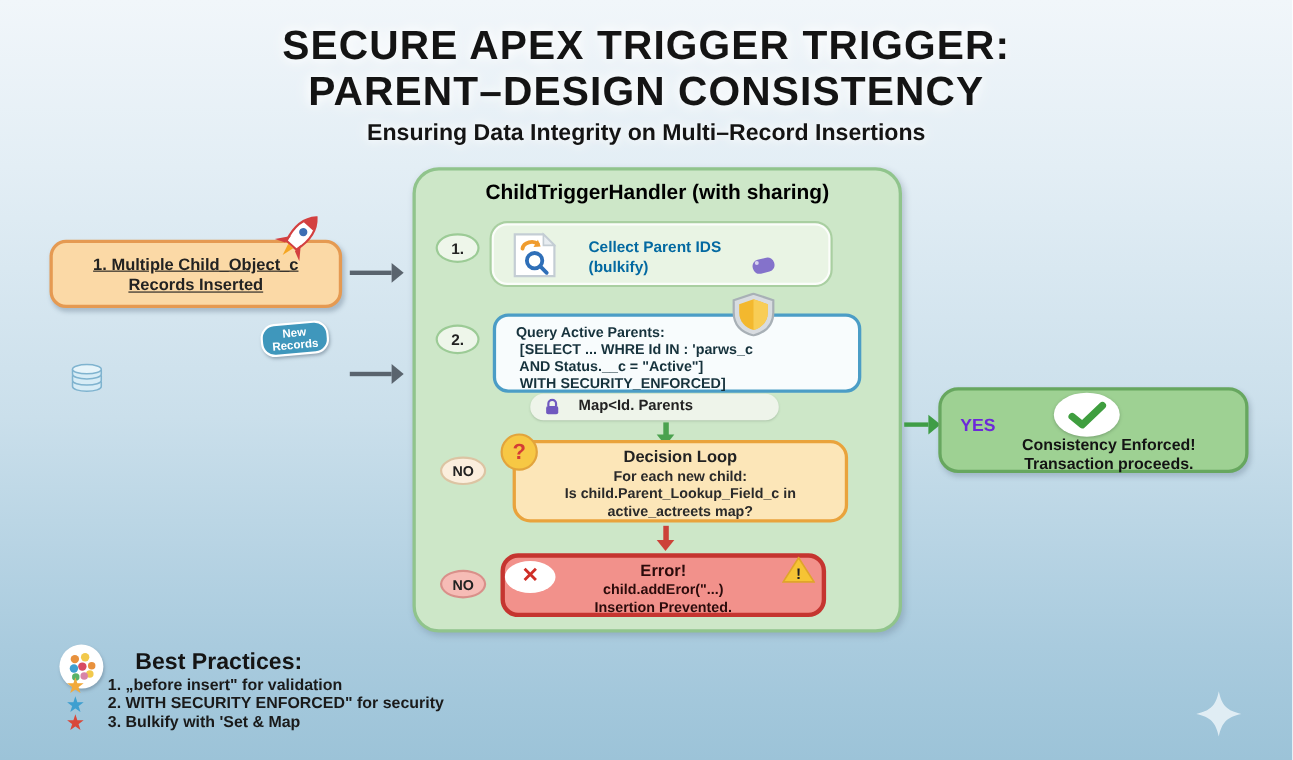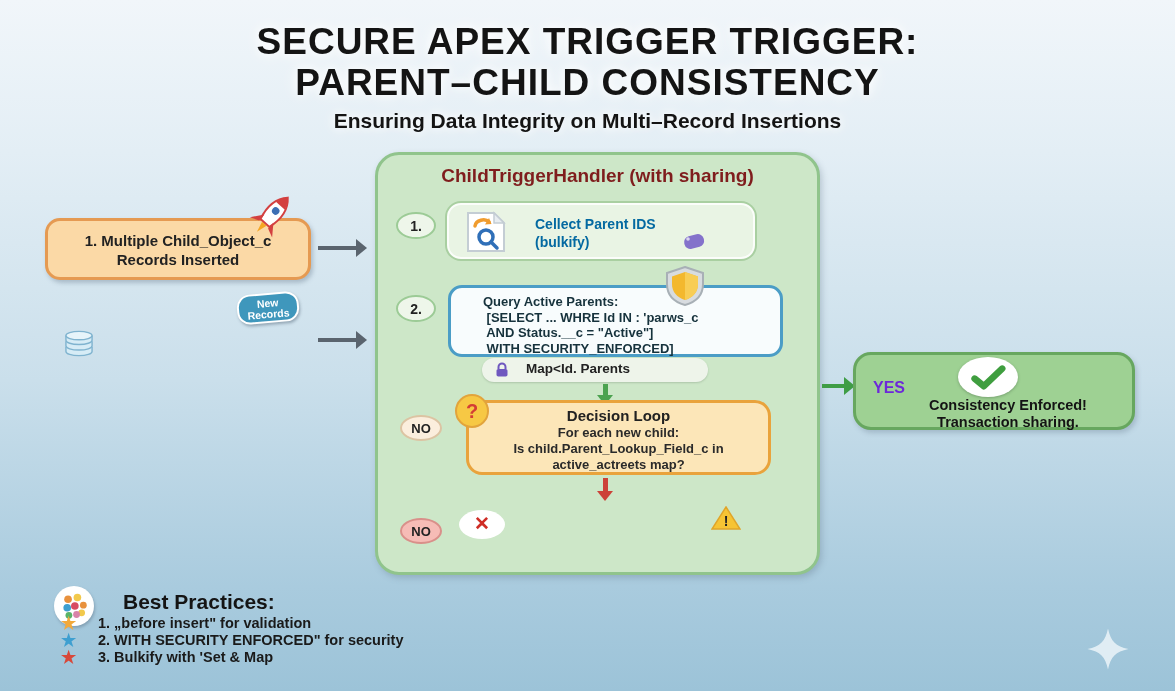--- a/index.html
+++ b/index.html
@@ -34,31 +34,31 @@
   .arr-r.green { background:#3f9d46; }
   .arr-r.green::after { border-left-color:#3f9d46; }
   .arr-d { position:absolute; width:5px; background:currentColor; }
   .arr-d::after { content:""; position:absolute; bottom:-9px; left:-6px; width:0; height:0;
                   border-top:10px solid currentColor; border-left:8px solid transparent;
                   border-right:8px solid transparent; }
 
   
   .handler { background:#cde7c8; border:3px solid #90c48c; border-radius:24px;
              box-shadow:2px 3px 6px rgba(90,110,130,.3); }
-  .handler-title { font-size:19px; color:#7f1d1d; text-align:center; }
+  .handler-title { font-size:19px; color:#000000; text-align:center; }
 
   .num-oval { background:#eef6ea; border:2px solid #9ccb96; border-radius:50%;
               text-align:center; font-size:14px; color:#222; }
 
   .step1-box { background:#e9f4e4; border:2px solid #fbfdfa; border-radius:14px;
                box-shadow:0 0 0 2px #a9cfa1; }
   .step1-text { font-size:14px; line-height:18px; color:#0369a1; }
 
   .query-box { background:#f8fcfd; border:3px solid #4b9dc6; border-radius:14px;
-               padding:6px 0 0 32px; }
+               padding:6px 0 0 18px; }
   .query-line { font-size:13px; line-height:15.5px; color:#16323c; white-space:pre; }
 
   .map-pill { background:#eef4ea; border-radius:12px; box-shadow:0 1px 2px rgba(80,100,80,.25); }
   .map-text { font-size:13.5px; color:#222; }
 
   .decision-box { background:#fce6b8; border:3px solid #e9a33c; border-radius:16px;
                   text-align:center; padding-top:4px;margin-left:14px; }
   .decision-title { font-size:15px; color:#222; line-height:18px; }
   .decision-line { font-size:13px; color:#2a2a2a; line-height:16px; }
   .q-circle { background:#f7c844; border:2px solid #e2a43c; border-radius:50%;
@@ -88,25 +88,25 @@
   .palette-circle { background:#ffffff; border-radius:50%; box-shadow:1px 2px 3px rgba(80,100,120,.4);
                     display:flex; align-items:center; justify-content:center; }
 </style>
 </head>
 <body>
 
 <div class="canvas">
 
   <div class="abs title-wrap">
     <div class="title-line">SECURE APEX TRIGGER TRIGGER:</div>
-    <div class="title-line">PARENT–CHILD CONSISTENCY</div>
+    <div class="title-line">PARENT–DESIGN CONSISTENCY</div>
     <div class="subtitle">Ensuring Data Integrity on Multi–Record Insertions</div>
   </div>
 
-  <div class="abs orange-box" style="left:45px;top:218px;width:266px;height:62px;padding-top:10px;">
+  <div class="abs orange-box" style="left:45px;top:218px;width:266px;height:62px;padding-top:10px;text-decoration:underline;">
     <div class="obx-text">1. Multiple Child_Object_c</div>
     <div class="obx-text">Records Inserted</div>
   </div>
   <div class="abs" style="left:240px;top:188px;width:66px;height:52px;">
     <svg width="66" height="52" viewBox="0 0 66 52">
       <g transform="rotate(42 33 26)">
         <path d="M33 4 C41 12 43 24 39 38 L27 38 C23 24 25 12 33 4 Z" fill="#ffffff" stroke="#d34040" stroke-width="2"></path>
         <path d="M33 4 C36 7 38 11 39 15 L27 15 C28 11 30 7 33 4 Z" fill="#d34040"></path>
         <circle cx="33" cy="22" r="4.5" fill="#3d6fb4" stroke="#ffffff" stroke-width="1.5"></circle>
         <path d="M27 32 L18 44 L27 40 Z" fill="#d34040"></path>
@@ -198,20 +198,25 @@
   </div>
   <div class="abs q-circle" style="left:455px;top:394px;width:34px;height:34px;">
     <span>?</span>
   </div>
   <div class="abs no-oval no-cream" style="left:400px;top:415px;width:42px;height:26px;">
     <span>NO</span>
   </div>
 
   <div class="arr-d" style="left:603px;top:478px;height:14px;color:#cc4238;"></div>
 
+  <div class="abs error-box" style="left:455px;top:503px;width:296px;height:58px;padding-top:4px;text-align:center;">
+    <div class="error-title">Error!</div>
+    <div class="error-line">child.addEror("...)</div>
+    <div class="error-line">Insertion Prevented.</div>
+  </div>
   <div class="abs x-oval" style="left:459px;top:510px;width:46px;height:29px;">
     <span>✕</span>
   </div>
   <div class="abs" style="left:711px;top:506px;width:30px;height:24px;">
     <svg width="30" height="24" viewBox="0 0 30 24">
       <path d="M15 1 L29 23 H1 Z" fill="#f6c434" stroke="#e0a52a" stroke-width="1.5"></path>
       <text x="15" y="20" text-anchor="middle" font-size="14" font-weight="bold" fill="#222222">!</text>
     </svg>
   </div>
   <div class="abs no-oval no-pink" style="left:400px;top:518px;width:42px;height:26px;">
@@ -222,21 +227,21 @@
 
   <div class="abs yes-box" style="left:853px;top:352px;width:282px;height:78px;">
     <div class="abs yes-label" style="left:17px;top:24px;">YES</div>
     <div class="abs check-oval" style="left:102px;top:2px;width:60px;height:40px;">
       <svg width="48" height="30" viewBox="0 0 56 36">
         <polyline points="12,20 23,29 45,8" fill="none" stroke="#3f9e3f" stroke-width="8" stroke-linecap="round" stroke-linejoin="round"></polyline>
       </svg>
     </div>
     <div class="abs" style="left:32px;top:42px;width:240px;">
       <div class="yes-line">Consistency Enforced!</div>
-      <div class="yes-line">Transaction sharing.</div>
+      <div class="yes-line">Transaction proceeds.</div>
     </div>
   </div>
 
   <div class="abs palette-circle" style="left:54px;top:586px;width:40px;height:40px;">
     <svg width="34" height="34" viewBox="0 0 40 40">
       <circle cx="13" cy="12" r="4.5" fill="#e8913d"></circle>
       <circle cx="24" cy="10" r="4.5" fill="#f2c94c"></circle>
       <circle cx="31" cy="19" r="4" fill="#e8913d"></circle>
       <circle cx="12" cy="22" r="4.5" fill="#3e9fd0"></circle>
       <circle cx="21" cy="20" r="4.5" fill="#d84b62"></circle>

